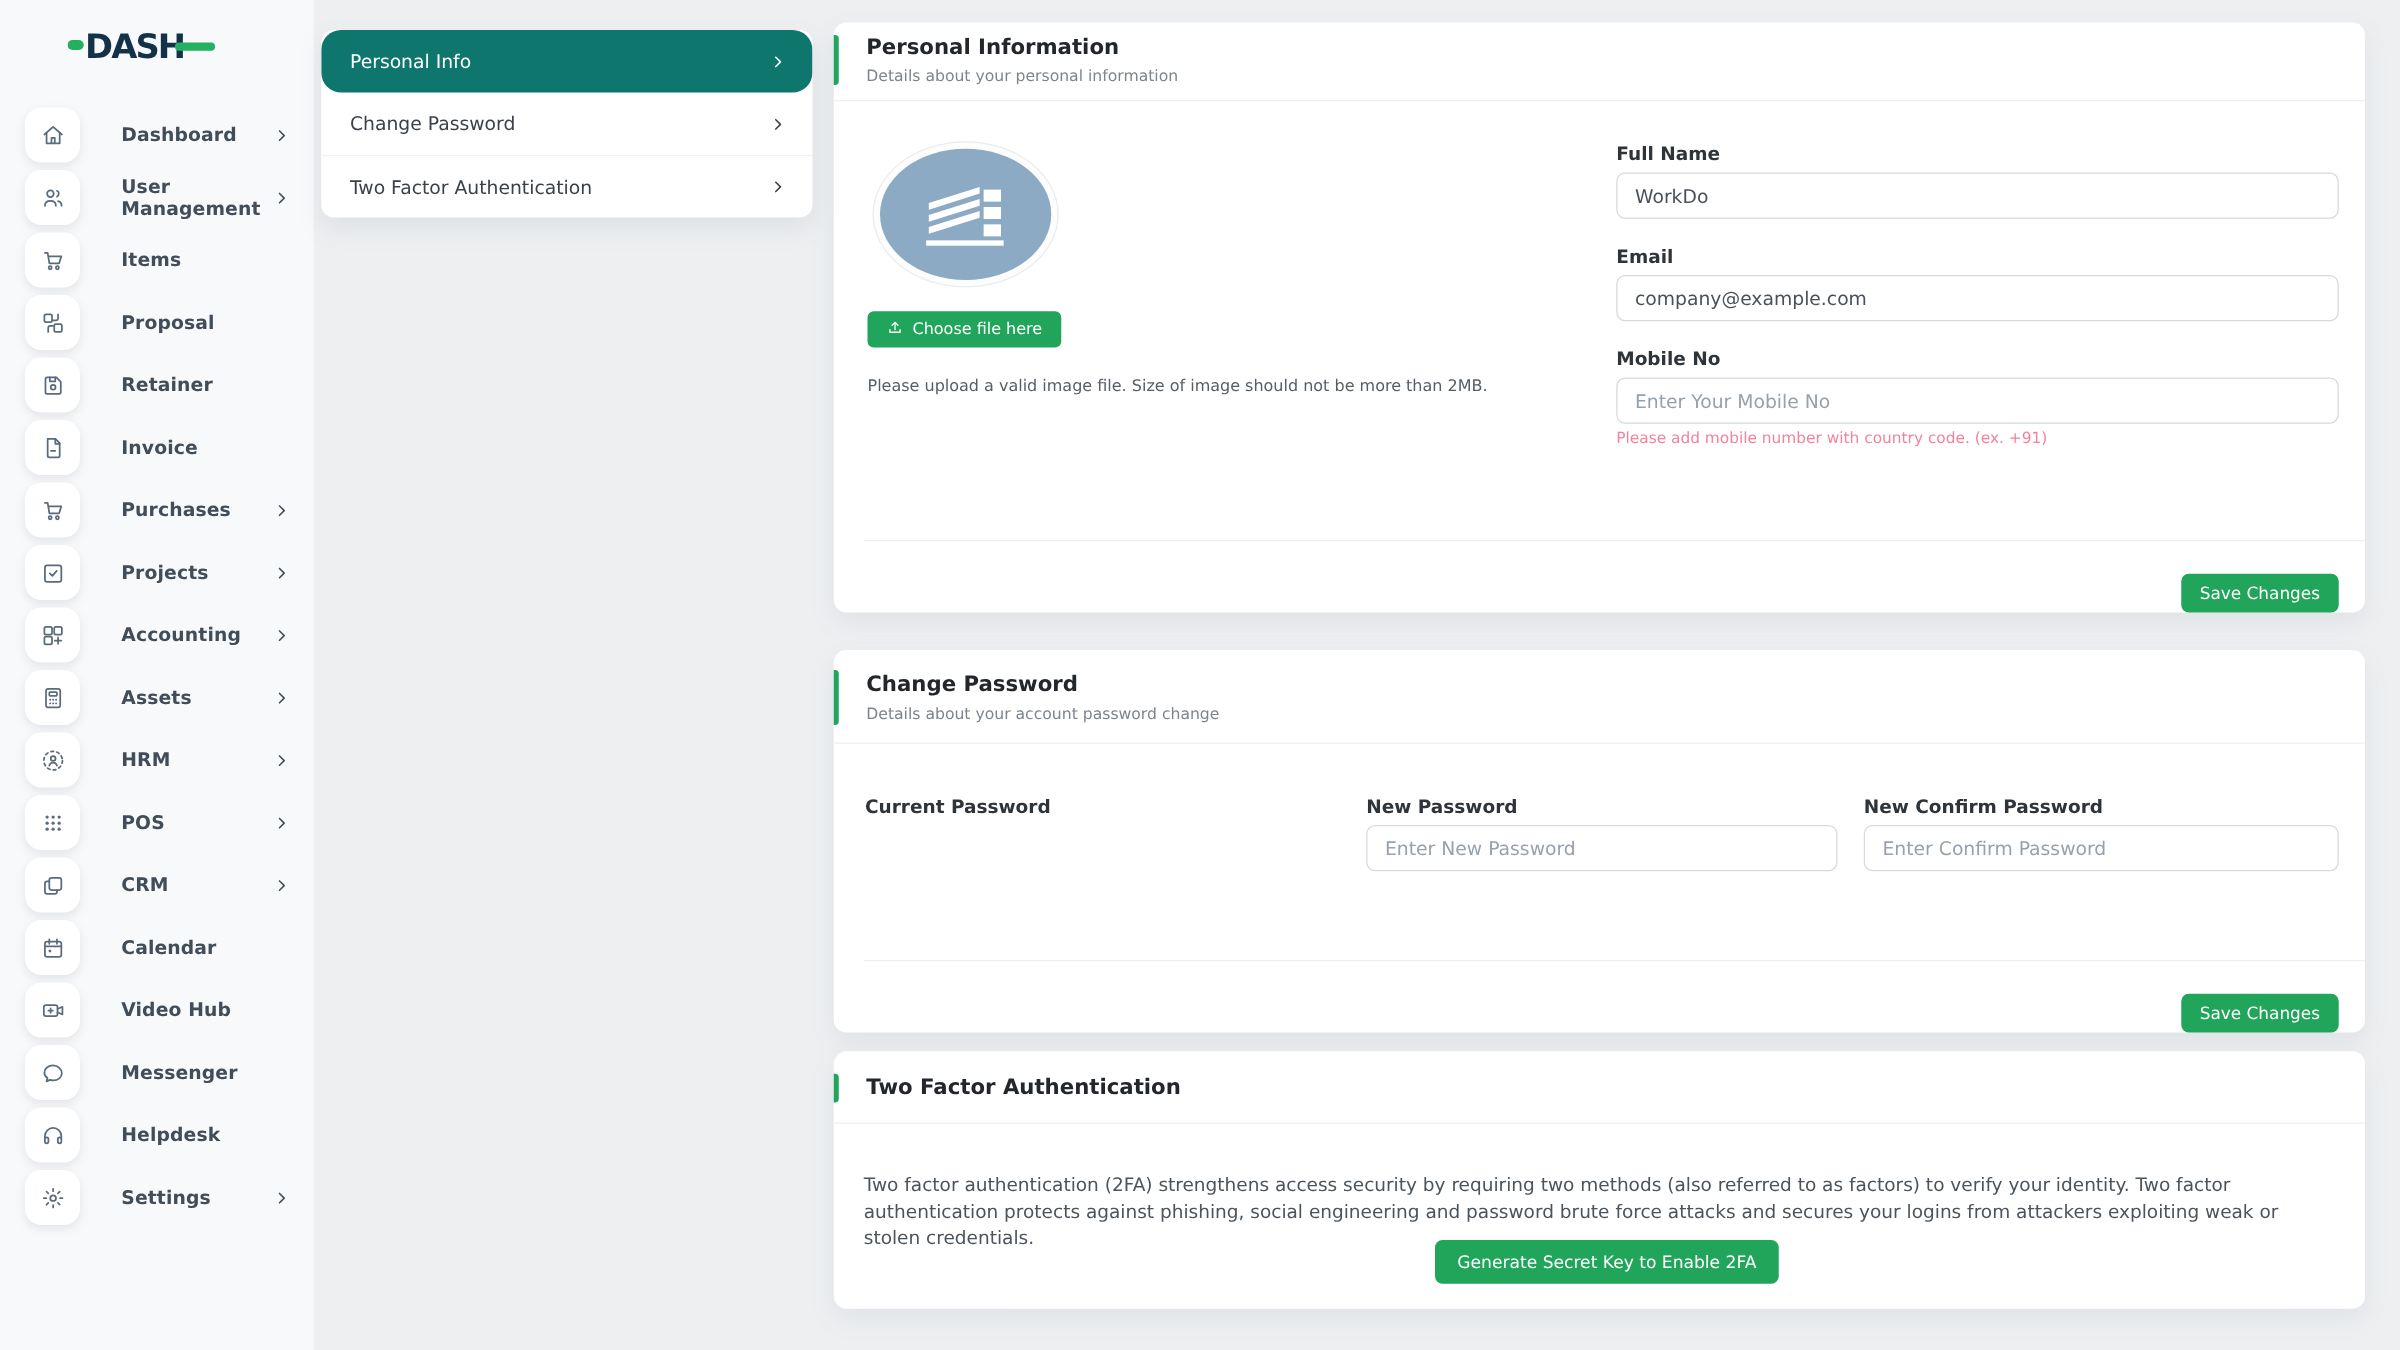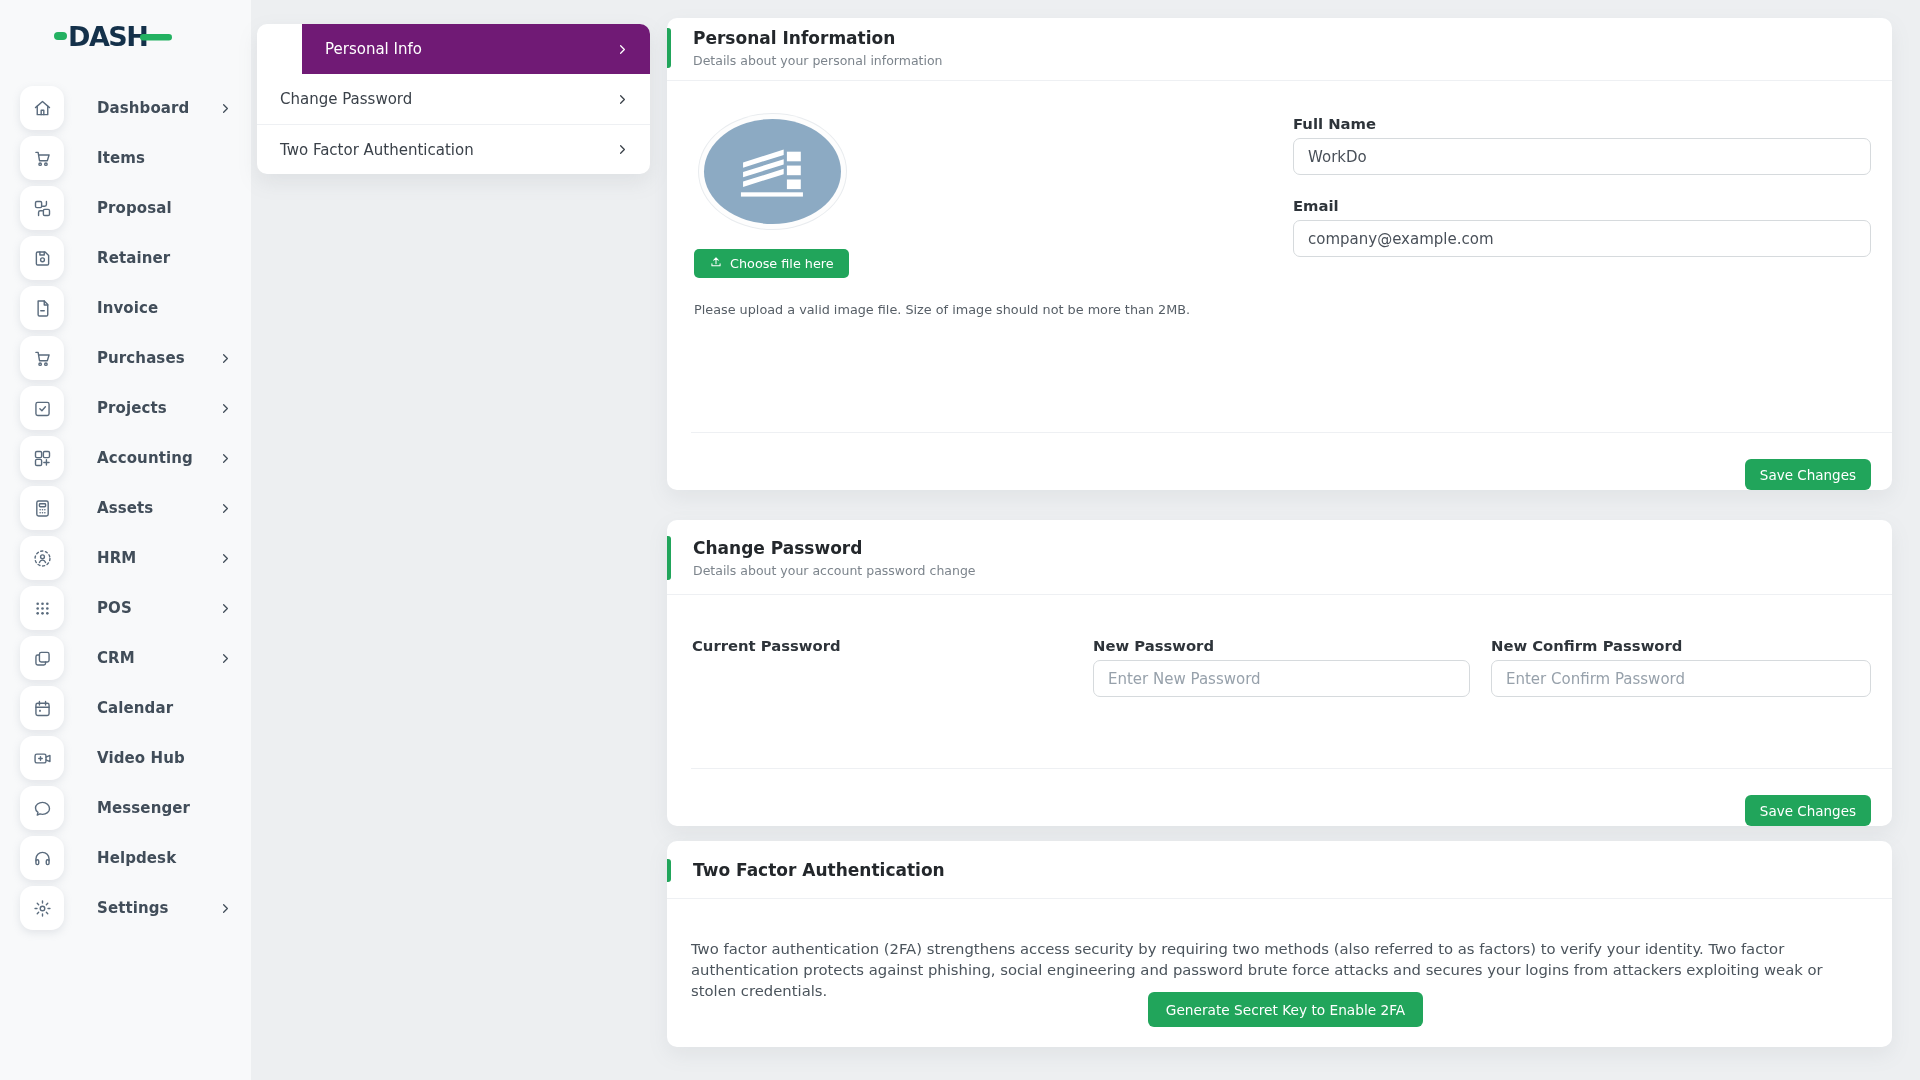--- a/index.html
+++ b/index.html
@@ -14,21 +14,21 @@
   .icon-box svg { width:21px; height:21px; stroke:#5a6b7d; fill:none; stroke-width:1.6; stroke-linecap:round; stroke-linejoin:round; }
   .icon-box svg .fdot { fill:#5a6b7d; stroke:none; }
   .nav-label { margin-left:33px; font-size:15px; font-weight:600; color:#414d59; letter-spacing:.1px; }
   .nav-chev { margin-left:auto; margin-right:8px; width:15px; height:15px; color:#414d59; }
   .nav-chev svg { width:15px; height:15px; stroke:currentColor; fill:none; stroke-width:2; stroke-linecap:round; stroke-linejoin:round; }
 
   
   .menu-card { position:absolute; left:257px; top:24px; width:393px; background:#ffffff; border-radius:10px; box-shadow:0 8px 20px rgba(120,130,140,.13); overflow:hidden; }
   .menu-item { display:flex; align-items:center; height:50px; padding:0 20px 0 23px; font-size:15px; color:#3a4149; cursor:pointer; border-top:1px solid #eef0f3; }
   .menu-item:first-child { border-top:none; }
-  .menu-item.active { background:#701a75; color:#ffffff; border-radius:0; border-top:none;margin-left:45px; }
+  .menu-item.active { background:#0f766e; color:#ffffff; border-radius:16px; border-top:none; }
   .menu-item.active + .menu-item { border-top:none; }
   .menu-chev { margin-left:auto; width:15px; height:15px; }
   .menu-chev svg { width:15px; height:15px; stroke:currentColor; fill:none; stroke-width:2; stroke-linecap:round; stroke-linejoin:round; }
 
   
   .card { position:absolute; left:667px; width:1225px; background:#ffffff; border-radius:10px; box-shadow:0 8px 20px rgba(120,130,140,.10); }
   .card-header { position:relative; border-bottom:1px solid #eef0f3; padding:10px 24px 12px 26px; }
   .card-header::before { content:""; position:absolute; left:0; top:10px; bottom:12px; width:4px; background:#21a55b; border-radius:0 3px 3px 0; }
   .card-title { font-size:17px; font-weight:700; color:#23272b; }
   .card-sub { font-size:12.5px; color:#7c848c; margin-top:5px; }
@@ -86,20 +86,34 @@
             <path d="M6 9.5V19h12V9.5"></path>
             <path d="M10.5 19v-5h3v5"></path>
           </svg>
         </span>
       <span class="nav-label">Dashboard</span>
       <span class="nav-chev"><svg viewBox="0 0 24 24">
             <path d="M9 6l6 6-6 6"></path>
           </svg></span>
     </div>
 
+    <div class="nav-item">
+      <span class="icon-box">
+          <svg viewBox="0 0 24 24">
+            <circle cx="9.5" cy="8" r="3"></circle>
+            <path d="M4.5 19c0-3 2.2-4.5 5-4.5s5 1.5 5 4.5"></path>
+            <path d="M15.5 5.3a3 3 0 0 1 0 5.4"></path>
+            <path d="M16.5 14.8c2.1.5 3.2 2 3.2 4.2"></path>
+          </svg>
+        </span>
+      <span class="nav-label">User Management</span>
+      <span class="nav-chev"><svg viewBox="0 0 24 24">
+            <path d="M9 6l6 6-6 6"></path>
+          </svg></span>
+    </div>
 
     <div class="nav-item">
       <span class="icon-box">
           <svg viewBox="0 0 24 24">
             <path d="M4.5 5H7l1.6 9.5h8.9L19.5 8H8"></path>
             <circle cx="9.3" cy="18.5" r="1.4"></circle>
             <circle cx="15.9" cy="18.5" r="1.4"></circle>
           </svg>
         </span>
       <span class="nav-label">Items</span>
@@ -358,20 +372,25 @@
 
   <div class="fields-col">
     <div class="field">
       <div class="field-label">Full Name</div>
       <input class="text-input" type="text" value="WorkDo" style="">
     </div>
     <div class="field">
       <div class="field-label">Email</div>
       <input class="text-input" type="text" value="company@example.com" style="">
     </div>
+    <div class="field">
+      <div class="field-label">Mobile No</div>
+      <input class="text-input" type="text" placeholder="Enter Your Mobile No" style="">
+      <div class="field-error">Please add mobile number with country code. (ex. +91)</div>
+    </div>
   </div>
 
   <div class="card-footer">
     <button class="btn-green">Save Changes</button>
   </div>
 </div>
 
 <div class="card" id="card-password">
   <div class="card-header">
     <div class="card-title">Change Password</div>

